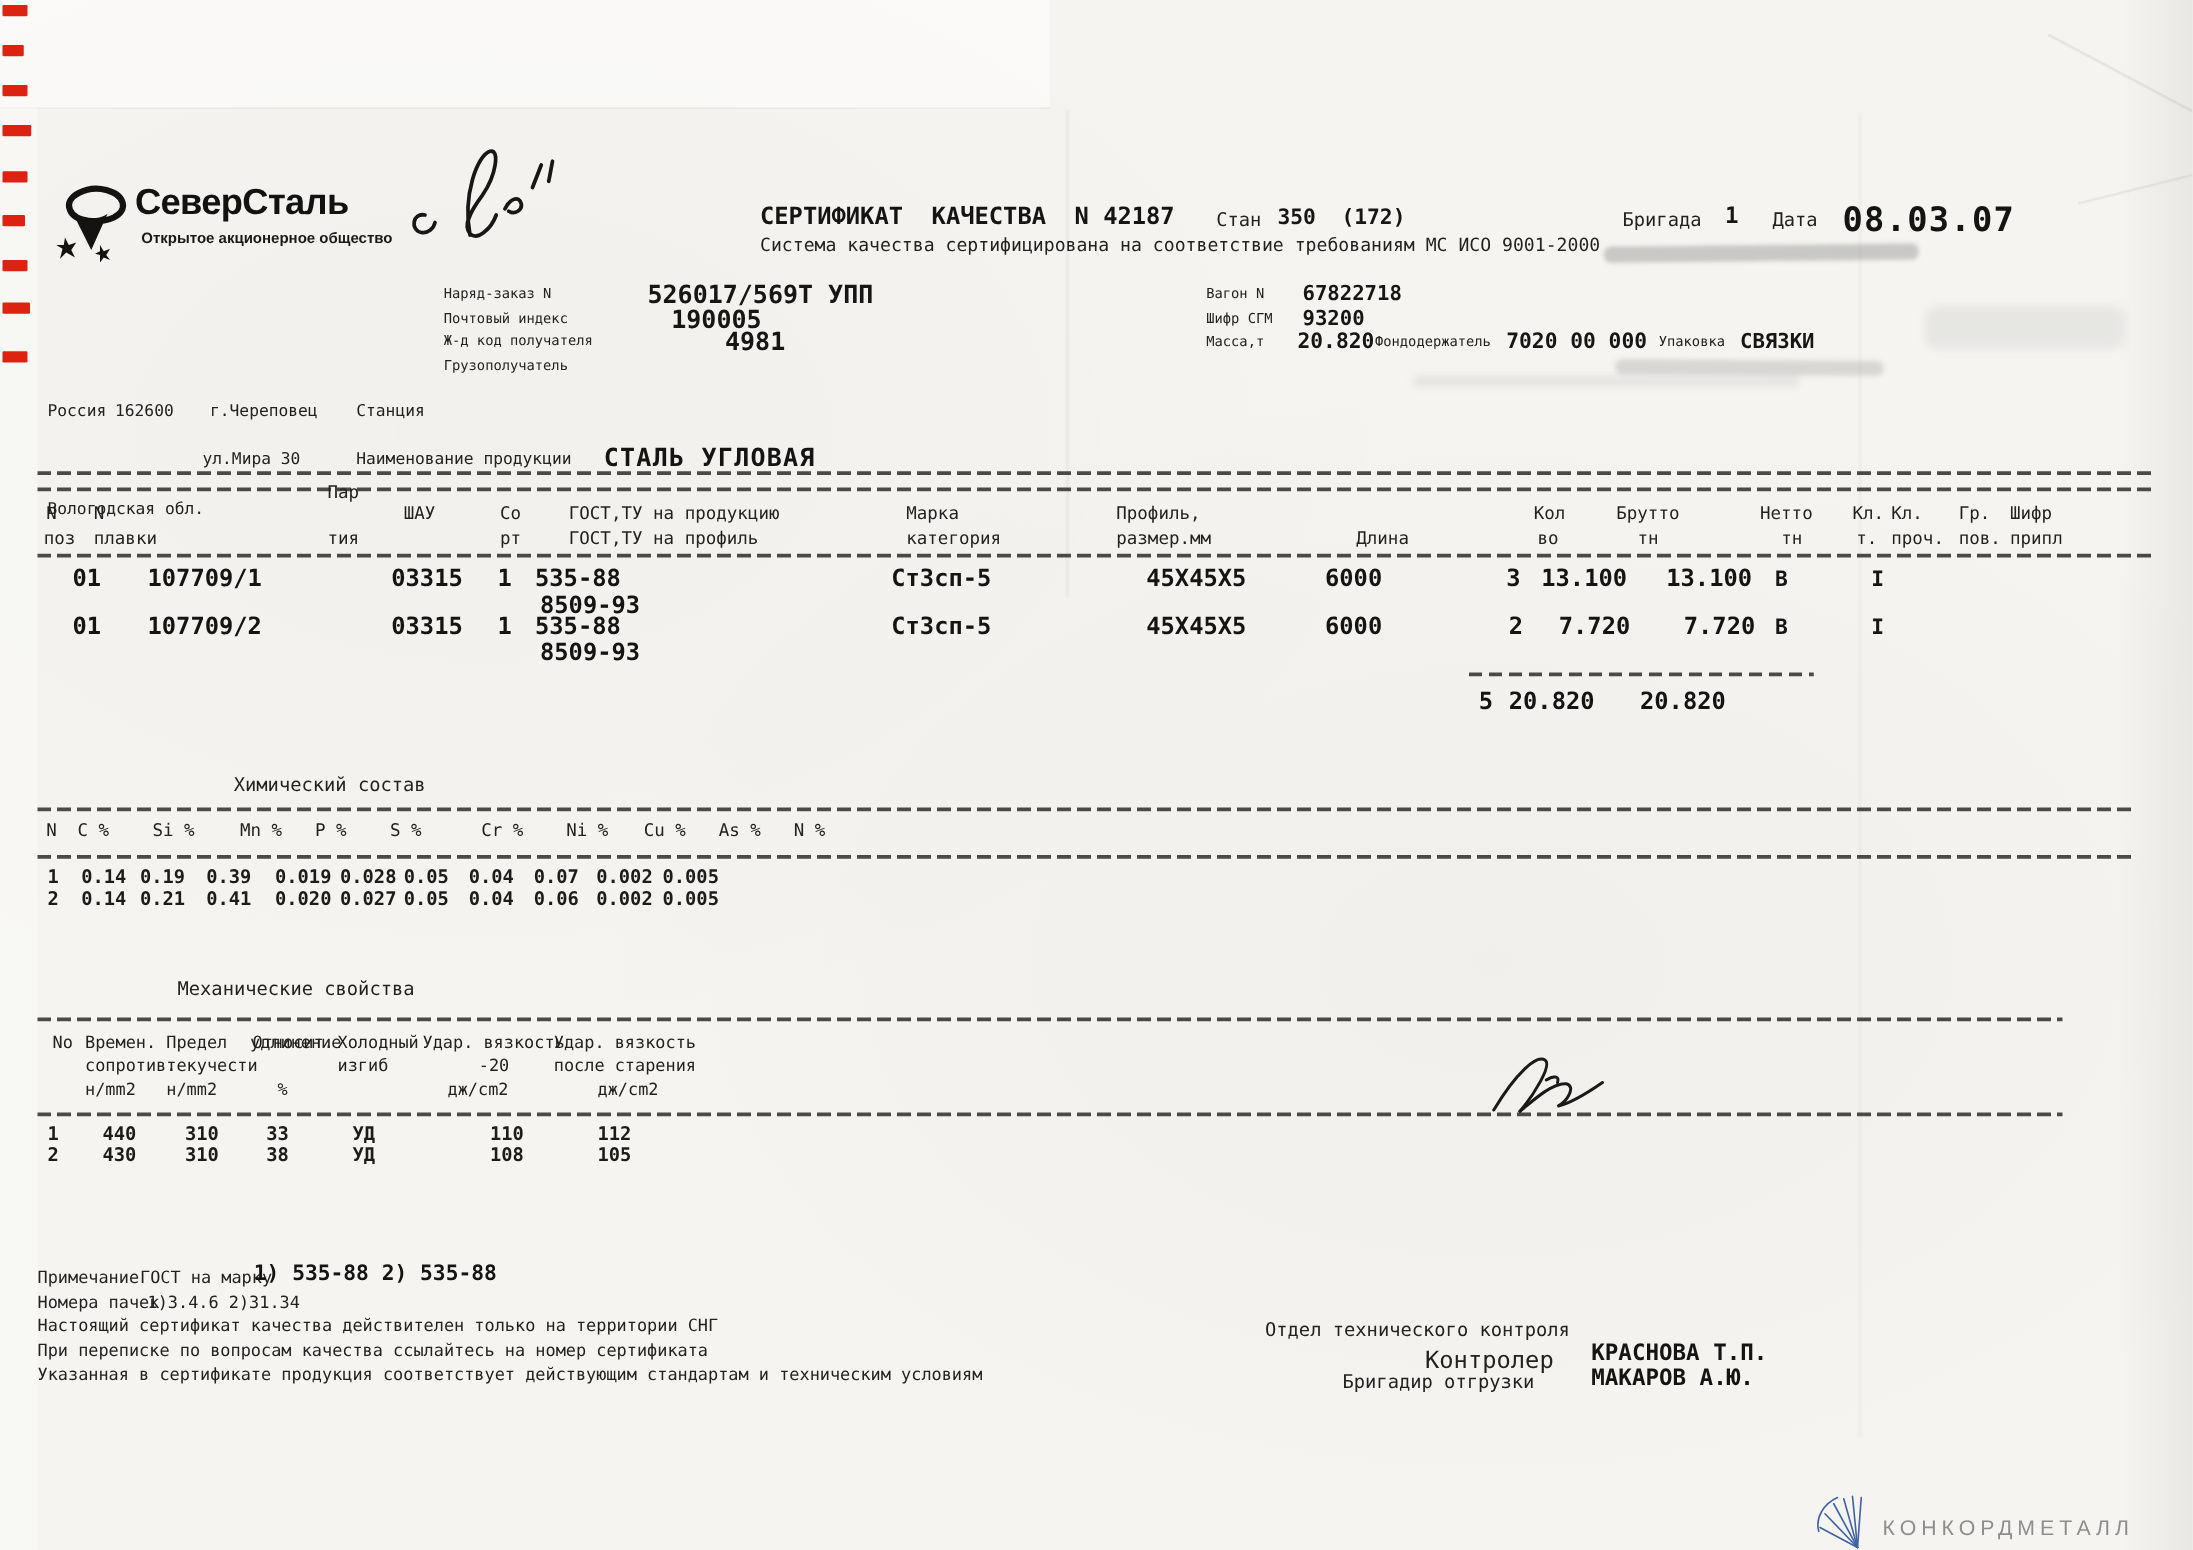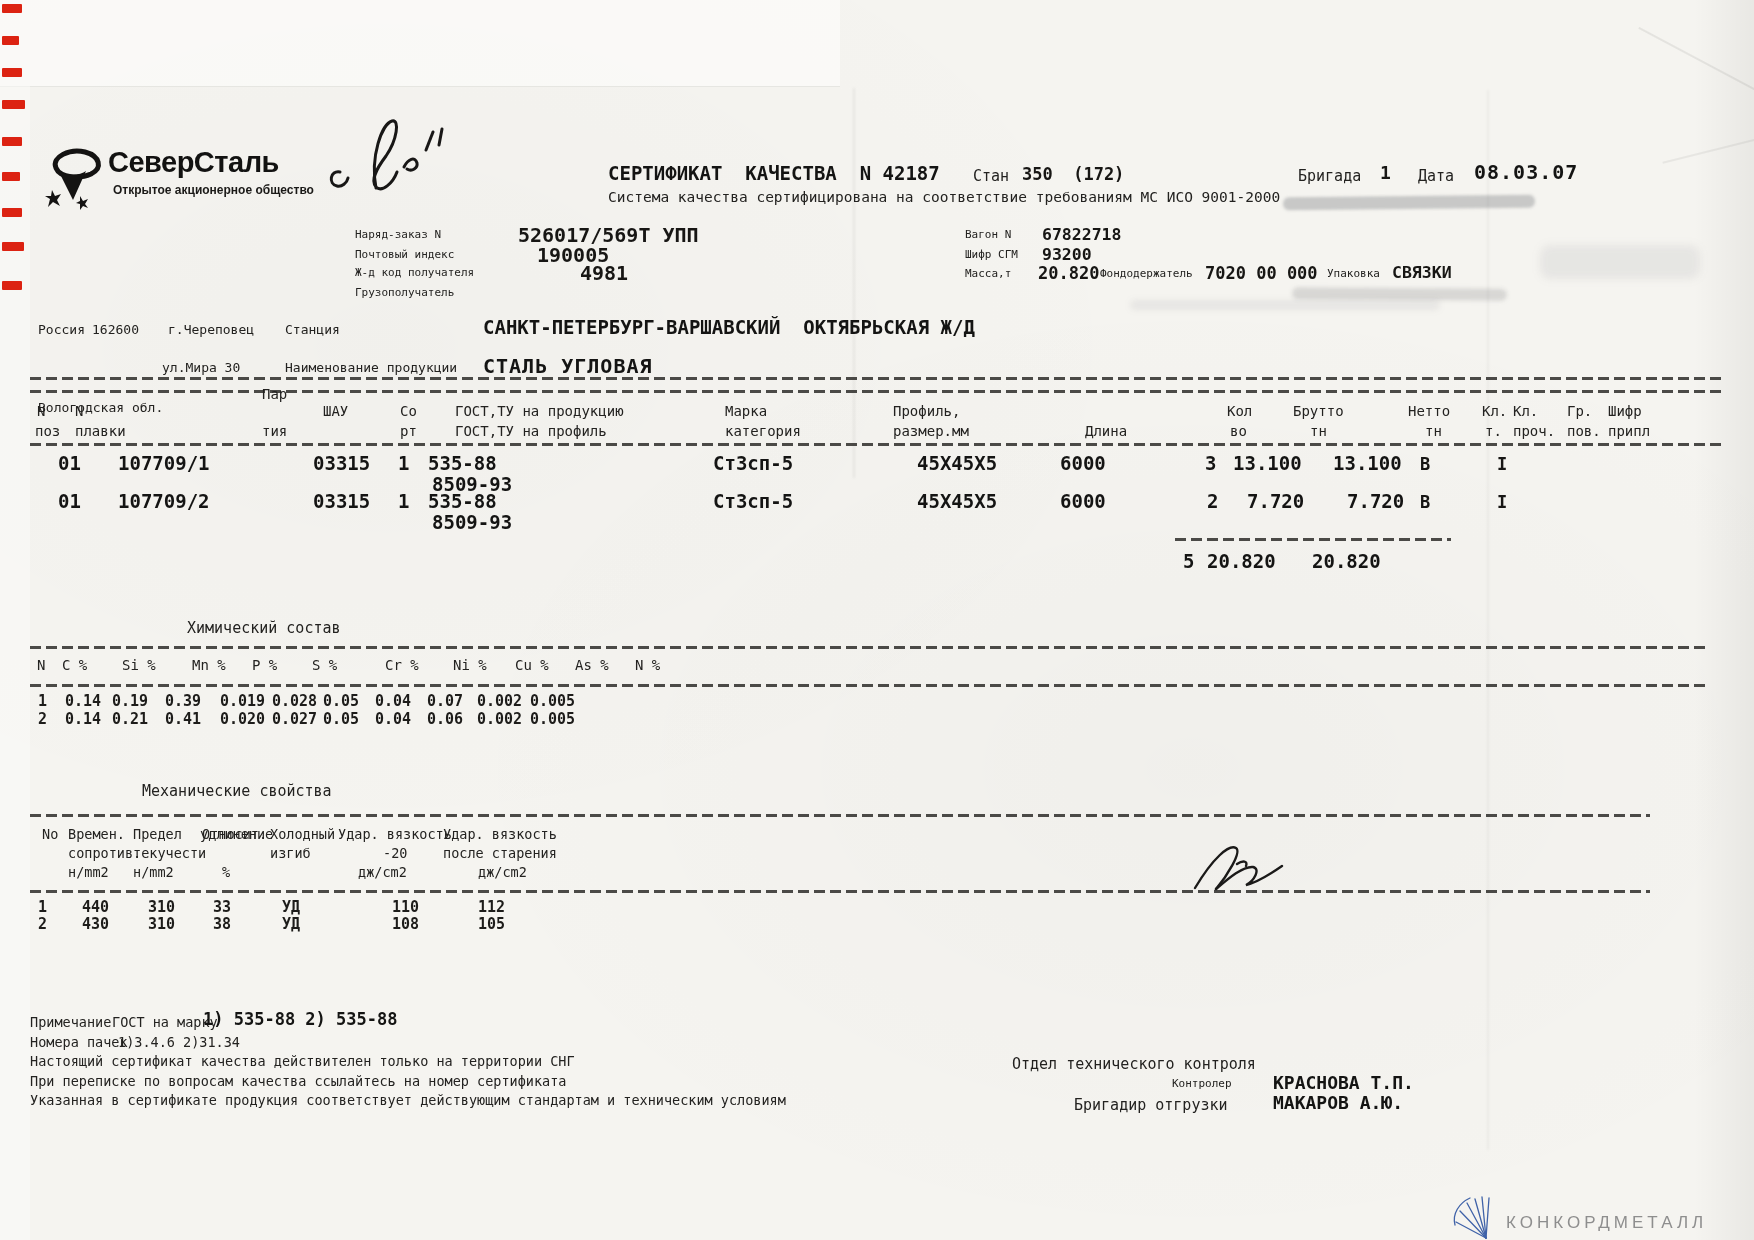--- a/index.html
+++ b/index.html
@@ -75,21 +75,21 @@
       <path d="M124 19 L121 35"></path>
     </g>
   </svg>
 
   <span class="ab mono" style="left:608px;top:163px;font-size:19px;font-weight:700;color:#141413;">СЕРТИФИКАТ  КАЧЕСТВА  N 42187</span>
   <span class="ab mono lab" style="left:973px;top:168px;font-size:15px;">Стан</span>
   <span class="ab mono" style="left:1022px;top:165px;font-size:17px;font-weight:700;color:#171614;">350  (172)</span>
   <span class="ab mono" style="left:1298px;top:168px;font-size:15px;">Бригада</span>
   <span class="ab mono" style="left:1380px;top:163px;font-size:18px;font-weight:700;color:#171614;">1</span>
   <span class="ab mono" style="left:1418px;top:168px;font-size:15px;">Дата</span>
-  <span class="ab mono" style="left:1474px;top:161px;font-size:20px;font-weight:700;letter-spacing:1px;color:#141413;">08.03.07</span>
+  <span class="ab mono" style="left:1474px;top:161px;font-size:27px;font-weight:700;letter-spacing:1px;color:#141413;">08.03.07</span>
   <span class="ab mono" style="left:608px;top:189px;font-size:14.5px;">Система качества сертифицирована на соответствие требованиям МС ИСО 9001-2000</span>
 
   <span class="ab mono lab" style="left:355px;top:229px;">Наряд-заказ N</span>
   <span class="ab mono v20" style="left:518px;top:224px;">526017/569Т УПП</span>
   <span class="ab mono lab" style="left:355px;top:249px;">Почтовый индекс</span>
   <span class="ab mono v20" style="left:537px;top:244px;">190005</span>
   <span class="ab mono lab" style="left:355px;top:267px;">Ж-д код получателя</span>
   <span class="ab mono v20" style="left:580px;top:262px;">4981</span>
   <span class="ab mono lab" style="left:355px;top:287px;">Грузополучатель</span>
 
@@ -101,21 +101,20 @@
   <span class="ab mono v17" style="left:1038px;top:264px;">20.820</span>
   <span class="ab mono lab" style="left:1100px;top:268px;">Фондодержатель</span>
   <span class="ab mono v17" style="left:1205px;top:264px;">7020 00 000</span>
   <span class="ab mono lab" style="left:1327px;top:268px;">Упаковка</span>
   <span class="ab mono v165" style="left:1392px;top:264px;">СВЯЗКИ</span>
 
   <span class="ab mono lab13" style="left:38px;top:323px;">Россия</span>
   <span class="ab mono lab13" style="left:92px;top:323px;">162600</span>
   <span class="ab mono lab13" style="left:168px;top:323px;">г.Череповец</span>
   <span class="ab mono lab13" style="left:285px;top:323px;">Станция</span>
-  <span class="ab mono" style="left:483px;top:317px;font-size:19px;font-weight:700;color:#141413;">САНКТ-ПЕТЕРБУРГ-ВАРШАВСКИЙ  ОКТЯБРЬСКАЯ Ж/Д</span>
   <span class="ab mono lab13" style="left:38px;top:361px;margin-top:40px;">Вологодская обл.</span>
   <span class="ab mono lab13" style="left:162px;top:361px;">ул.Мира 30</span>
   <span class="ab mono lab13" style="left:285px;top:361px;">Наименование продукции</span>
   <span class="ab mono" style="left:483px;top:355px;font-size:20px;font-weight:700;letter-spacing:1px;color:#141413;">СТАЛЬ УГЛОВАЯ</span>
 
   <div class="dl" style="left:30px;top:377px;width:1692px;"></div>
   <div class="dl" style="left:30px;top:390px;width:1692px;"></div>
   <div class="dl" style="left:30px;top:443px;width:1692px;"></div>
 
   <span class="ab mono h14" style="left:37px;top:403px;">N</span>
@@ -274,21 +273,21 @@
   <span class="ab mono lab135" style="left:30px;top:1015px;">Примечание</span>
   <span class="ab mono lab135" style="left:112px;top:1015px;">ГОСТ на марку</span>
   <span class="ab mono" style="left:203px;top:1010px;font-size:17px;font-weight:700;color:#141413;">1) 535-88 2) 535-88</span>
   <span class="ab mono lab135" style="left:30px;top:1035px;">Номера пачек</span>
   <span class="ab mono lab135" style="left:118px;top:1035px;">1)3.4.6 2)31.34</span>
   <span class="ab mono lab135" style="left:30px;top:1054px;">Настоящий сертификат качества действителен только на территории СНГ</span>
   <span class="ab mono lab135" style="left:30px;top:1074px;">При переписке по вопросам качества ссылайтесь на номер сертификата</span>
   <span class="ab mono lab135" style="left:30px;top:1093px;">Указанная в сертификате продукция соответствует действующим стандартам и техническим условиям</span>
 
   <span class="ab mono" style="left:1012px;top:1056px;font-size:15px;">Отдел технического контроля</span>
-  <span class="ab mono" style="left:1172px;top:1078px;font-size:11px;">Контролер</span>
+  <span class="ab mono" style="left:1140px;top:1078px;font-size:19px;">Контролер</span>
   <span class="ab mono" style="left:1273px;top:1073px;font-size:18px;font-weight:700;color:#141413;">КРАСНОВА Т.П.</span>
   <span class="ab mono" style="left:1074px;top:1097px;font-size:15px;">Бригадир отгрузки</span>
   <span class="ab mono" style="left:1273px;top:1093px;font-size:18px;font-weight:700;color:#141413;">МАКАРОВ А.Ю.</span>
 
   <svg class="ab" style="left:1450px;top:1196px;" width="50" height="44" viewBox="0 0 50 44">
     <g fill="none" stroke="#3f62a8" stroke-width="1.3" stroke-linecap="round">
       <path d="M36 42 L6 26"></path>
       <path d="M36 42 L10 15"></path>
       <path d="M36 42 L17 7"></path>
       <path d="M36 42 L25 3"></path>

